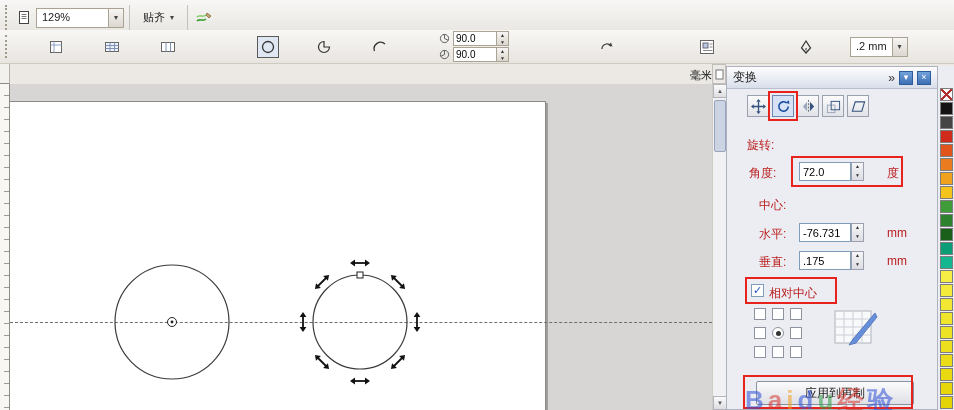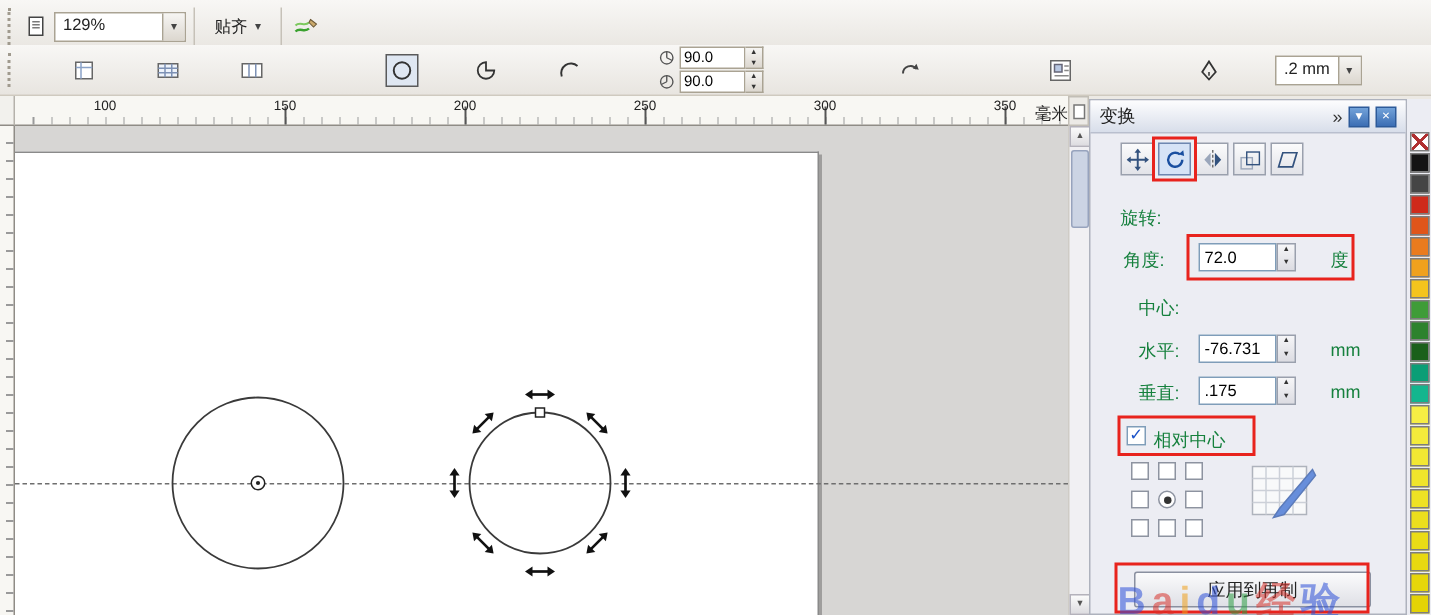--- a/index.html
+++ b/index.html
@@ -52,21 +52,21 @@
   .vscroll .thumb { position: absolute; left: 1px; top: 16px; width: 12px; height: 52px; background: #ccd4e4; border: 1px solid #97a3bd; border-radius: 2px; }
 
   
   .docker { position: absolute; top: 66px; left: 726px; width: 212px; height: 344px; background: #ecedf3; border: 1px solid #aeb2bd; }
   .docker-title { height: 22px; background: linear-gradient(#fdfdfe,#d8deea); border-bottom: 1px solid #b9bfce; display: flex; align-items: center; padding: 0 6px; font-size: 12px; }
   .docker-title .chev { margin-left: auto; font-size: 12px; color: #333; }
   .mini-btn { width: 14px; height: 14px; margin-left: 4px; background: linear-gradient(#72a2d9,#3c6eb4); border: 1px solid #2d5a99; color: #fff; font-size: 9px; line-height: 11px; text-align: center; }
   .tf-buttons { position: absolute; top: 28px; left: 20px; display: flex; gap: 3px; }
   .tf-btn { width: 22px; height: 22px; background: linear-gradient(#fbfbfc,#e2e3e8); border: 1px solid #9aa0ad; display: flex; align-items: center; justify-content: center; }
   .tf-btn.active { background: #d6e3f6; border-color: #6f87b0; }
-  .dk-label { position: absolute; font-size: 12px; color: #15803d; }
+  .dk-label { position: absolute; font-size: 12px; color: #b91c1c; }
   .dk-input { position: absolute; width: 52px; height: 19px; background: #fff; border: 1px solid #7f9db9; font-size: 11px; padding: 1px 3px; font-family: inherit; }
   .dk-spin { position: absolute; width: 13px; height: 19px; display: flex; flex-direction: column; border: 1px solid #9aa0ad; background: linear-gradient(#f6f6f8,#dcdce2); }
   .dk-spin span { height: 50%; font-size: 5px; line-height: 7px; text-align: center; color: #333; }
   .checkbox { position: absolute; width: 13px; height: 13px; background: #fff; border: 1px solid #7f9db9; font-size: 11px; line-height: 11px; text-align: center; color: #1c53c8; font-weight: bold; }
   .anchor-cell { position: absolute; width: 12px; height: 12px; background: #fff; border: 1px solid #8d93a0; }
   .anchor-cell.radio { border-radius: 50%; display: flex; align-items: center; justify-content: center; }
   .anchor-cell.radio::after { content: ""; width: 5px; height: 5px; border-radius: 50%; background: #333; }
   .apply-btn { position: absolute; left: 29px; top: 314px; width: 158px; height: 24px; background: linear-gradient(#fbfbfc,#dfe0e6); border: 1px solid #8a90a0; border-radius: 2px; font-size: 12px; display: flex; align-items: center; justify-content: center; }
 
   
@@ -221,30 +221,20 @@
     <div class="sep"></div>
     <div class="tbtn ic">
       <svg width="18" height="18" viewBox="0 0 18 18">
           <circle cx="9" cy="9" r="5.5" fill="none" stroke="#5a6b8c" stroke-width="1.4"></circle>
           <path d="M9 1v4M9 13v4M1 9h4M13 9h4" stroke="#5a6b8c" stroke-width="1.4"></path>
         </svg>
     </div>
   </div>
 
   <div class="ruler-corner"></div>
-  <div class="hruler">
-    <div class="minor"></div>
-    <div class="major"></div>
-    <span class="hlabel" style="left:60px">100</span>
-    <span class="hlabel" style="left:180px">150</span>
-    <span class="hlabel" style="left:300px">200</span>
-    <span class="hlabel" style="left:420px">250</span>
-    <span class="hlabel" style="left:540px">300</span>
-    <span class="hlabel" style="left:660px">350</span>
-  </div>
   <span class="unit-label">毫米</span>
   <div class="nav-btn ic">
     <svg width="9" height="11" viewBox="0 0 9 11">
         <rect x="1" y="1" width="7" height="9" fill="#fff" stroke="#777"></rect>
       </svg>
   </div>
   <div class="vruler">
       <div class="minor"></div>
     </div>
 

